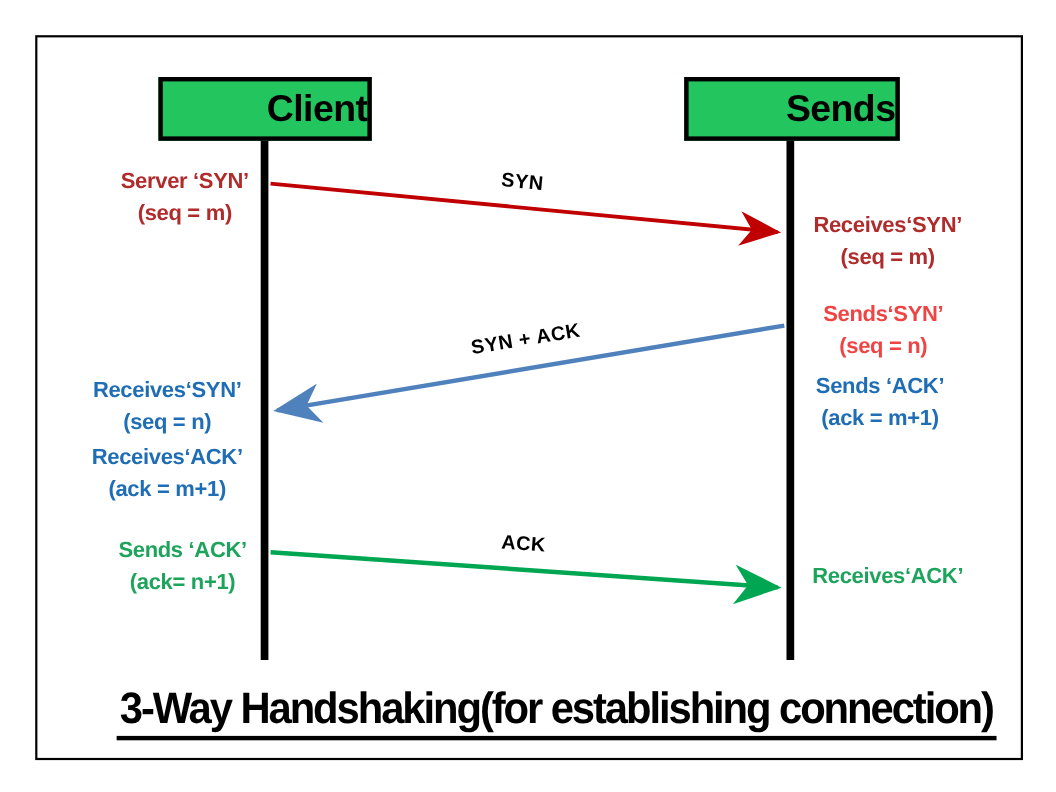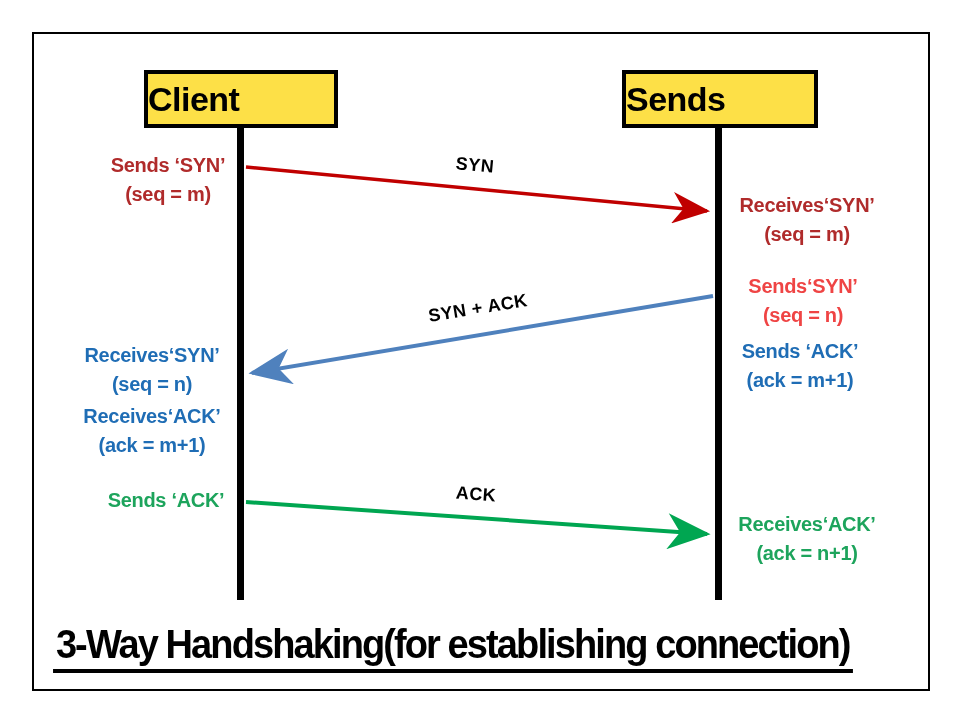--- a/index.html
+++ b/index.html
@@ -7,22 +7,22 @@
     width:960px;height:720px;position:relative;overflow:hidden;
     font-family:"Liberation Sans", sans-serif;
     -webkit-font-smoothing:antialiased;
   }
   .slide-border{
     position:absolute;left:32px;top:32px;width:894px;height:655px;
     border:2px solid #000;background:#fff;
   }
   .actor-box{
     position:absolute;top:70px;height:50px;border:4px solid #000;
-    display:flex;align-items:center;justify-content:flex-start;
-    font-size:34px;font-weight:bold;color:#000;background:#fde047;
+    display:flex;align-items:center;justify-content:flex-end;
+    font-size:34px;font-weight:bold;color:#000;background:#22c55e;
     letter-spacing:-0.5px;
   }
   .actor-box.client{left:144px;width:186px;}
   .actor-box.server{left:622px;width:188px;}
   .lifeline{
     position:absolute;top:128px;width:7px;height:472px;background:#000;
   }
   .lifeline.client{left:237px;}
   .lifeline.server{left:715px;}
   svg.arrows{position:absolute;left:0;top:0;width:960px;height:720px;pointer-events:none;}
@@ -41,21 +41,21 @@
   .annot.l-red{left:68px;top:151px;}
   .annot.r-red{left:707px;top:191px;}
   .annot.r-blue1{left:703px;top:272px;}
   .annot.r-blue2{left:700px;top:337px;}
   .annot.l-blue1{left:52px;top:341px;}
   .annot.l-blue2{left:52px;top:402px;}
   .annot.l-green{left:66px;top:486px;}
   .annot.r-green{left:707px;top:510px;}
   .title-bar{
     position:absolute;left:32px;top:612px;width:894px;height:70px;
-    display:flex;align-items:center;justify-content:flex-start;
+    display:flex;align-items:center;justify-content:flex-end;
   }
   .title-text{
     font-size:40px;font-weight:bold;color:#000;white-space:nowrap;
     letter-spacing:-2px;border-bottom:4px solid #000;padding:0 3px 2px 3px;
     transform:scaleX(0.95);transform-origin:center;
   }
 </style>
 </head>
 <body>
 
@@ -86,21 +86,21 @@
   <line x1="246" y1="167" x2="707" y2="211" stroke-width="3.5" marker-end="url(#head-red)" style="stroke: rgb(192, 0, 0);"></line>
   <line x1="713" y1="296" x2="252" y2="373" stroke-width="4" marker-end="url(#head-blue)" style="stroke: rgb(79, 129, 189);"></line>
   <line x1="246" y1="502" x2="707" y2="534" stroke-width="4" marker-end="url(#head-green)" style="stroke: rgb(0, 166, 81);"></line>
 </svg>
 
 <div class="msg-label syn">SYN</div>
 <div class="msg-label synack">SYN + ACK</div>
 <div class="msg-label ack">ACK</div>
 
 <div class="annot l-red" style="color: rgb(176, 43, 43);">
-  <div>Sends ‘SYN’</div>
+  <div>Server ‘SYN’</div>
   <div>(seq = m)</div>
 </div>
 
 <div class="annot r-red" style="color: rgb(176, 43, 43);">
   <div>Receives‘SYN’</div>
   <div>(seq = m)</div>
 </div>
 
 <div class="annot r-blue1" style="color: #ef4444;">
   <div>Sends‘SYN’</div>
@@ -117,22 +117,22 @@
   <div>(seq = n)</div>
 </div>
 
 <div class="annot l-blue2" style="color: rgb(31, 109, 181);">
   <div>Receives‘ACK’</div>
   <div>(ack = m+1)</div>
 </div>
 
 <div class="annot l-green" style="color: rgb(29, 164, 92);">
   <div>Sends ‘ACK’</div>
+  <div>(ack= n+1)</div>
 </div>
 
 <div class="annot r-green" style="color: rgb(29, 164, 92);">
   <div>Receives‘ACK’</div>
-  <div>(ack = n+1)</div>
 </div>
 
 <div class="title-bar">
   <span class="title-text">3-Way Handshaking(for establishing connection)</span>
 </div>
 
 </body></html>

